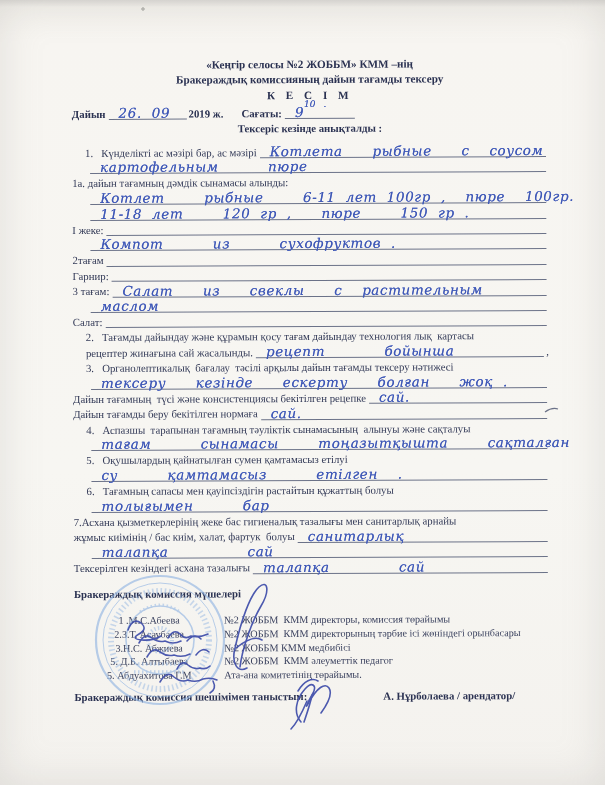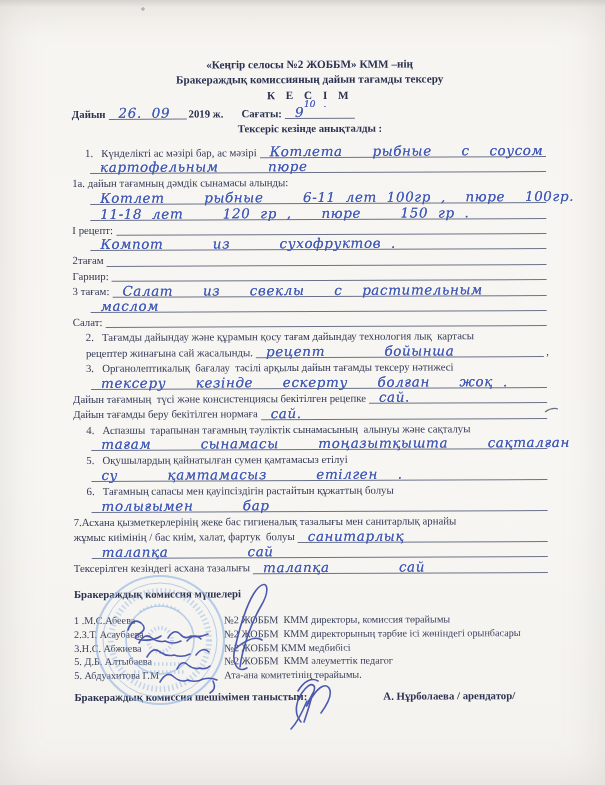--- a/index.html
+++ b/index.html
@@ -39,21 +39,21 @@
     margin-bottom:-1px;text-shadow:0 0 .4px #5d74c9;
   }
   sup.hw{font-size:9px;margin-bottom:7px;letter-spacing:0;text-align:center;}
   .h1{font-size:11.2px;}
   .kesim{letter-spacing:4px;}
   .gap8{height:8px;}.gap10{height:10px;}.gap12{height:12px;}
   .daterule{flex:0 0 auto;}
   .w64{width:64px;align-items:center;}.w58{width:56px;}
   .members{font-size:10.2px;line-height:13.8px;color:#3a415e;}
   .mrow{display:flex;height:13.8px;align-items:baseline;}
-  .mname{width:150px;white-space:pre;}
+  .mname{width:150px;white-space:pre;text-align:center;}
   .mrole{white-space:pre;}
   .ackrow{display:flex;align-items:baseline;height:15px;margin-top:7px;}
   .ackname{margin-left:76px;}
   .overlay{position:absolute;inset:0;pointer-events:none;}
 </style>
 </head>
 <body>
 
 <div class="sheet">
   <div class="content">
@@ -100,21 +100,21 @@
           <span class="hw">Котлет    рыбные    6-11 лет 100гр ,  пюре  100гр.</span>
         </span>
     </div>
     <div class="line">
       <span class="rule hwline">
           <span class="hw">11-18 лет    120 гр ,   пюре    150 гр .</span>
         </span>
     </div>
 
     <div class="line">
-      <span class="printed">І рецепт:</span>
+      <span class="printed">І жеке:</span>
       <span class="rule blank"></span>
     </div>
     <div class="line">
       <span class="rule hwline">
           <span class="hw">Компот     из     сухофруктов .</span>
         </span>
     </div>
 
     <div class="line">
       <span class="printed">2тағам</span>

